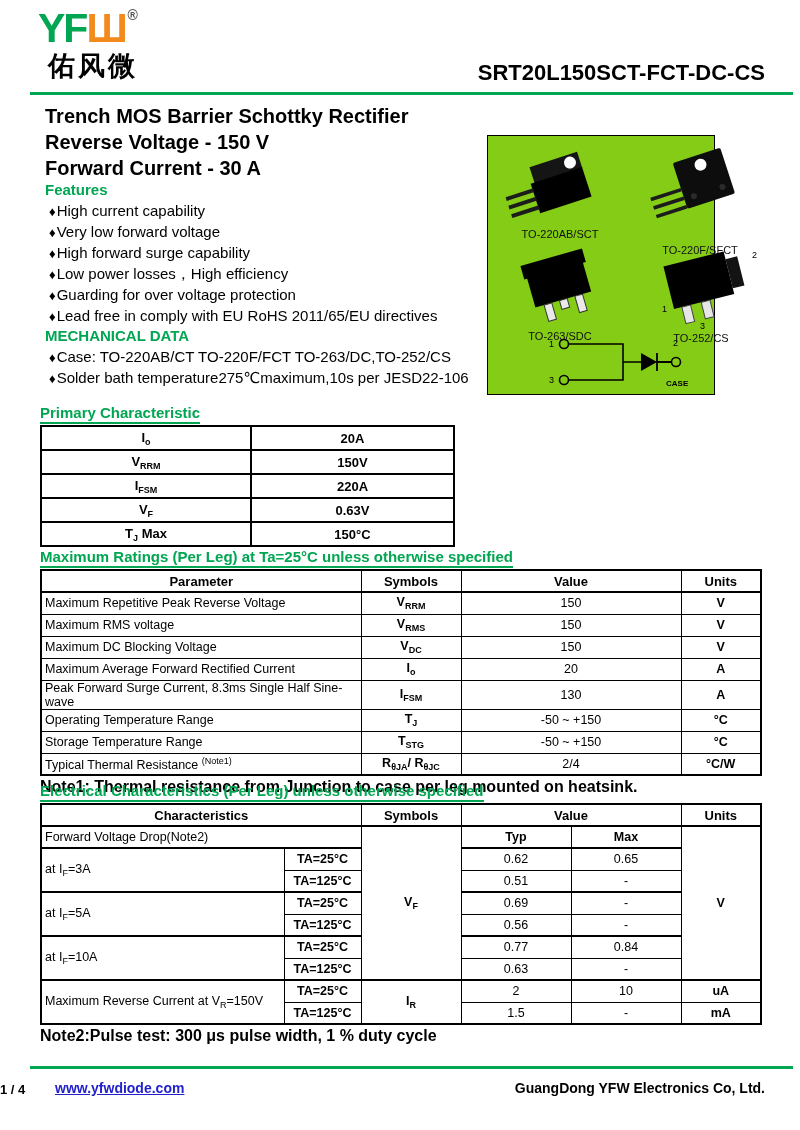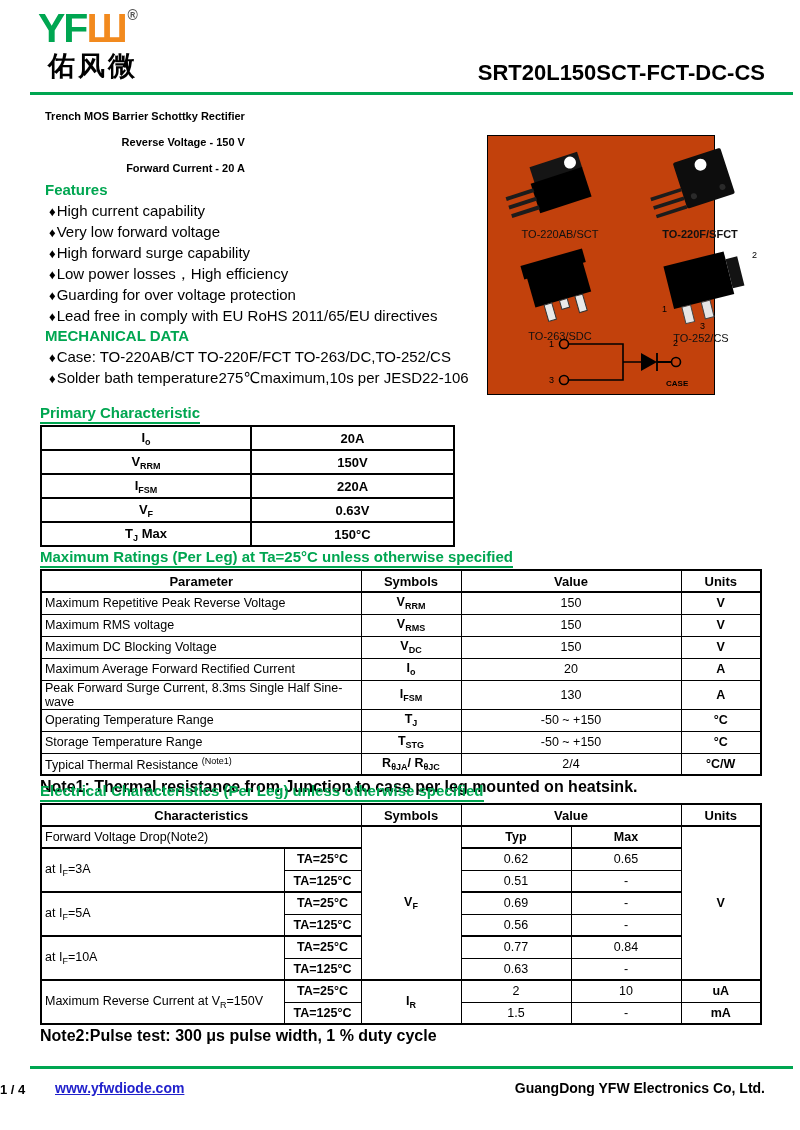--- a/index.html
+++ b/index.html
@@ -14,31 +14,31 @@
   .logo-mark .yf { color:var(--green); }
   .logo-mark .w  { color:var(--orange); }
   .logo-mark .reg { font-size:14px; color:#555; vertical-align:22px; letter-spacing:0; margin-left:2px; }
   .logo-cn { font-size:27px; font-weight:bold; letter-spacing:3px; margin-top:4px;text-align:right; }
   .part-number { position:absolute; top:60px; right:35px; font-size:22px; font-weight:bold; letter-spacing:0; }
   .rule-top { position:absolute; top:92px; left:30px; width:763px; height:3px; background:var(--green); }
   .rule-bottom { position:absolute; top:1066px; left:30px; width:763px; height:3px; background:var(--green); }
 
   
   .intro { position:absolute; top:103px; left:45px; }
-  .intro div { font-size:11px; font-weight:bold; line-height:26px;text-align:right; }
+  .intro div { font-size:20px; font-weight:bold; line-height:26px; }
   .features { position:absolute; top:181px; left:45px; width:440px; }
   .mechanical { position:absolute; top:327px; left:45px; width:460px; }
   .gtitle { color:var(--green); font-size:15px; font-weight:bold; line-height:18px; }
   .gtitle.underlined span { border-bottom:2px solid var(--green); padding-bottom:1px; }
   ul.plain { list-style:none; margin:2px 0 0 0; padding:0 0 0 4px; }
   ul.plain li { font-size:15px; line-height:20px; }
   ul.plain li .blt { font-size:13px; margin-right:1px; }
 
   
-  .pkgbox { position:absolute; left:487px; top:135px; width:228px; height:260px; border:1px solid #000; background:#c2410c; }
+  .pkgbox { position:absolute; left:487px; top:135px; width:228px; height:260px; border:1px solid #000; background:#84cc16; }
   .pkgcell { position:absolute; }
   .pkglabel { position:absolute; font-size:11px; text-align:center; color:#111; }
 
   
   .tsection { position:absolute; left:40px; width:726px; }
   #sec-primary { top:404px; width:416px; }
   #sec-max  { top:548px; }
   #sec-elec { top:782px; }
   table { border-collapse:collapse; table-layout:fixed; margin-top:3px; }
   .note { font-size:16px; font-weight:bold; margin-top:2px; }
@@ -76,21 +76,21 @@
   <div class="logo">
     <div class="logo-mark"><span class="yf">YF</span><span class="w">Ш</span><span class="reg">®</span></div>
     <div class="logo-cn">佑风微</div>
   </div>
   <div class="part-number">SRT20L150SCT-FCT-DC-CS</div>
   <div class="rule-top"></div>
 
   <div class="intro">
     <div>Trench MOS Barrier Schottky Rectifier</div>
     <div>Reverse Voltage - 150 V</div>
-    <div>Forward Current - 20 A</div>
+    <div>Forward Current - 30 A</div>
   </div>
 
   <div class="features">
     <div class="gtitle">Features</div>
     <ul class="plain">
         <li><span class="blt">♦</span>High current capability</li>
         <li><span class="blt">♦</span>Very low forward voltage</li>
         <li><span class="blt">♦</span>High forward surge capability</li>
         <li><span class="blt">♦</span>Low power losses，High efficiency</li>
         <li><span class="blt">♦</span>Guarding for over voltage protection</li>
@@ -128,21 +128,21 @@
           <rect x="42" y="8" width="50" height="48" rx="2" fill="#0d0d0d"></rect>
           <circle cx="68" cy="18" r="6" fill="#fff"></circle>
           <circle cx="52" cy="46" r="3" fill="#2a2a2a"></circle>
           <circle cx="82" cy="46" r="3" fill="#2a2a2a"></circle>
           <rect x="10" y="34" width="32" height="3.6" fill="#1c1c1c"></rect>
           <rect x="10" y="43" width="32" height="3.6" fill="#1c1c1c"></rect>
           <rect x="10" y="52" width="32" height="3.6" fill="#1c1c1c"></rect>
         </g>
       </svg>
     </div>
-    <div class="pkglabel" style="left:148px; top:92px; width:128px;font-weight:bold;">TO-220F/SFCT</div>
+    <div class="pkglabel" style="left:148px; top:108px; width:128px;">TO-220F/SFCT</div>
 
     <div class="pkgcell" style="left:12px; top:112px;">
       <svg width="120" height="80" viewBox="0 0 120 80">
         <g transform="rotate(-16 60 40)">
           <rect x="28" y="8" width="64" height="14" fill="#000"></rect>
           <rect x="31" y="12" width="58" height="40" fill="#000"></rect>
           <rect x="40" y="52" width="8" height="17" fill="#e9e9e9" stroke="#333" stroke-width="1"></rect>
           <rect x="56" y="52" width="8" height="9" fill="#e9e9e9" stroke="#333" stroke-width="1"></rect>
           <rect x="72" y="52" width="8" height="17" fill="#e9e9e9" stroke="#333" stroke-width="1"></rect>
         </g>

